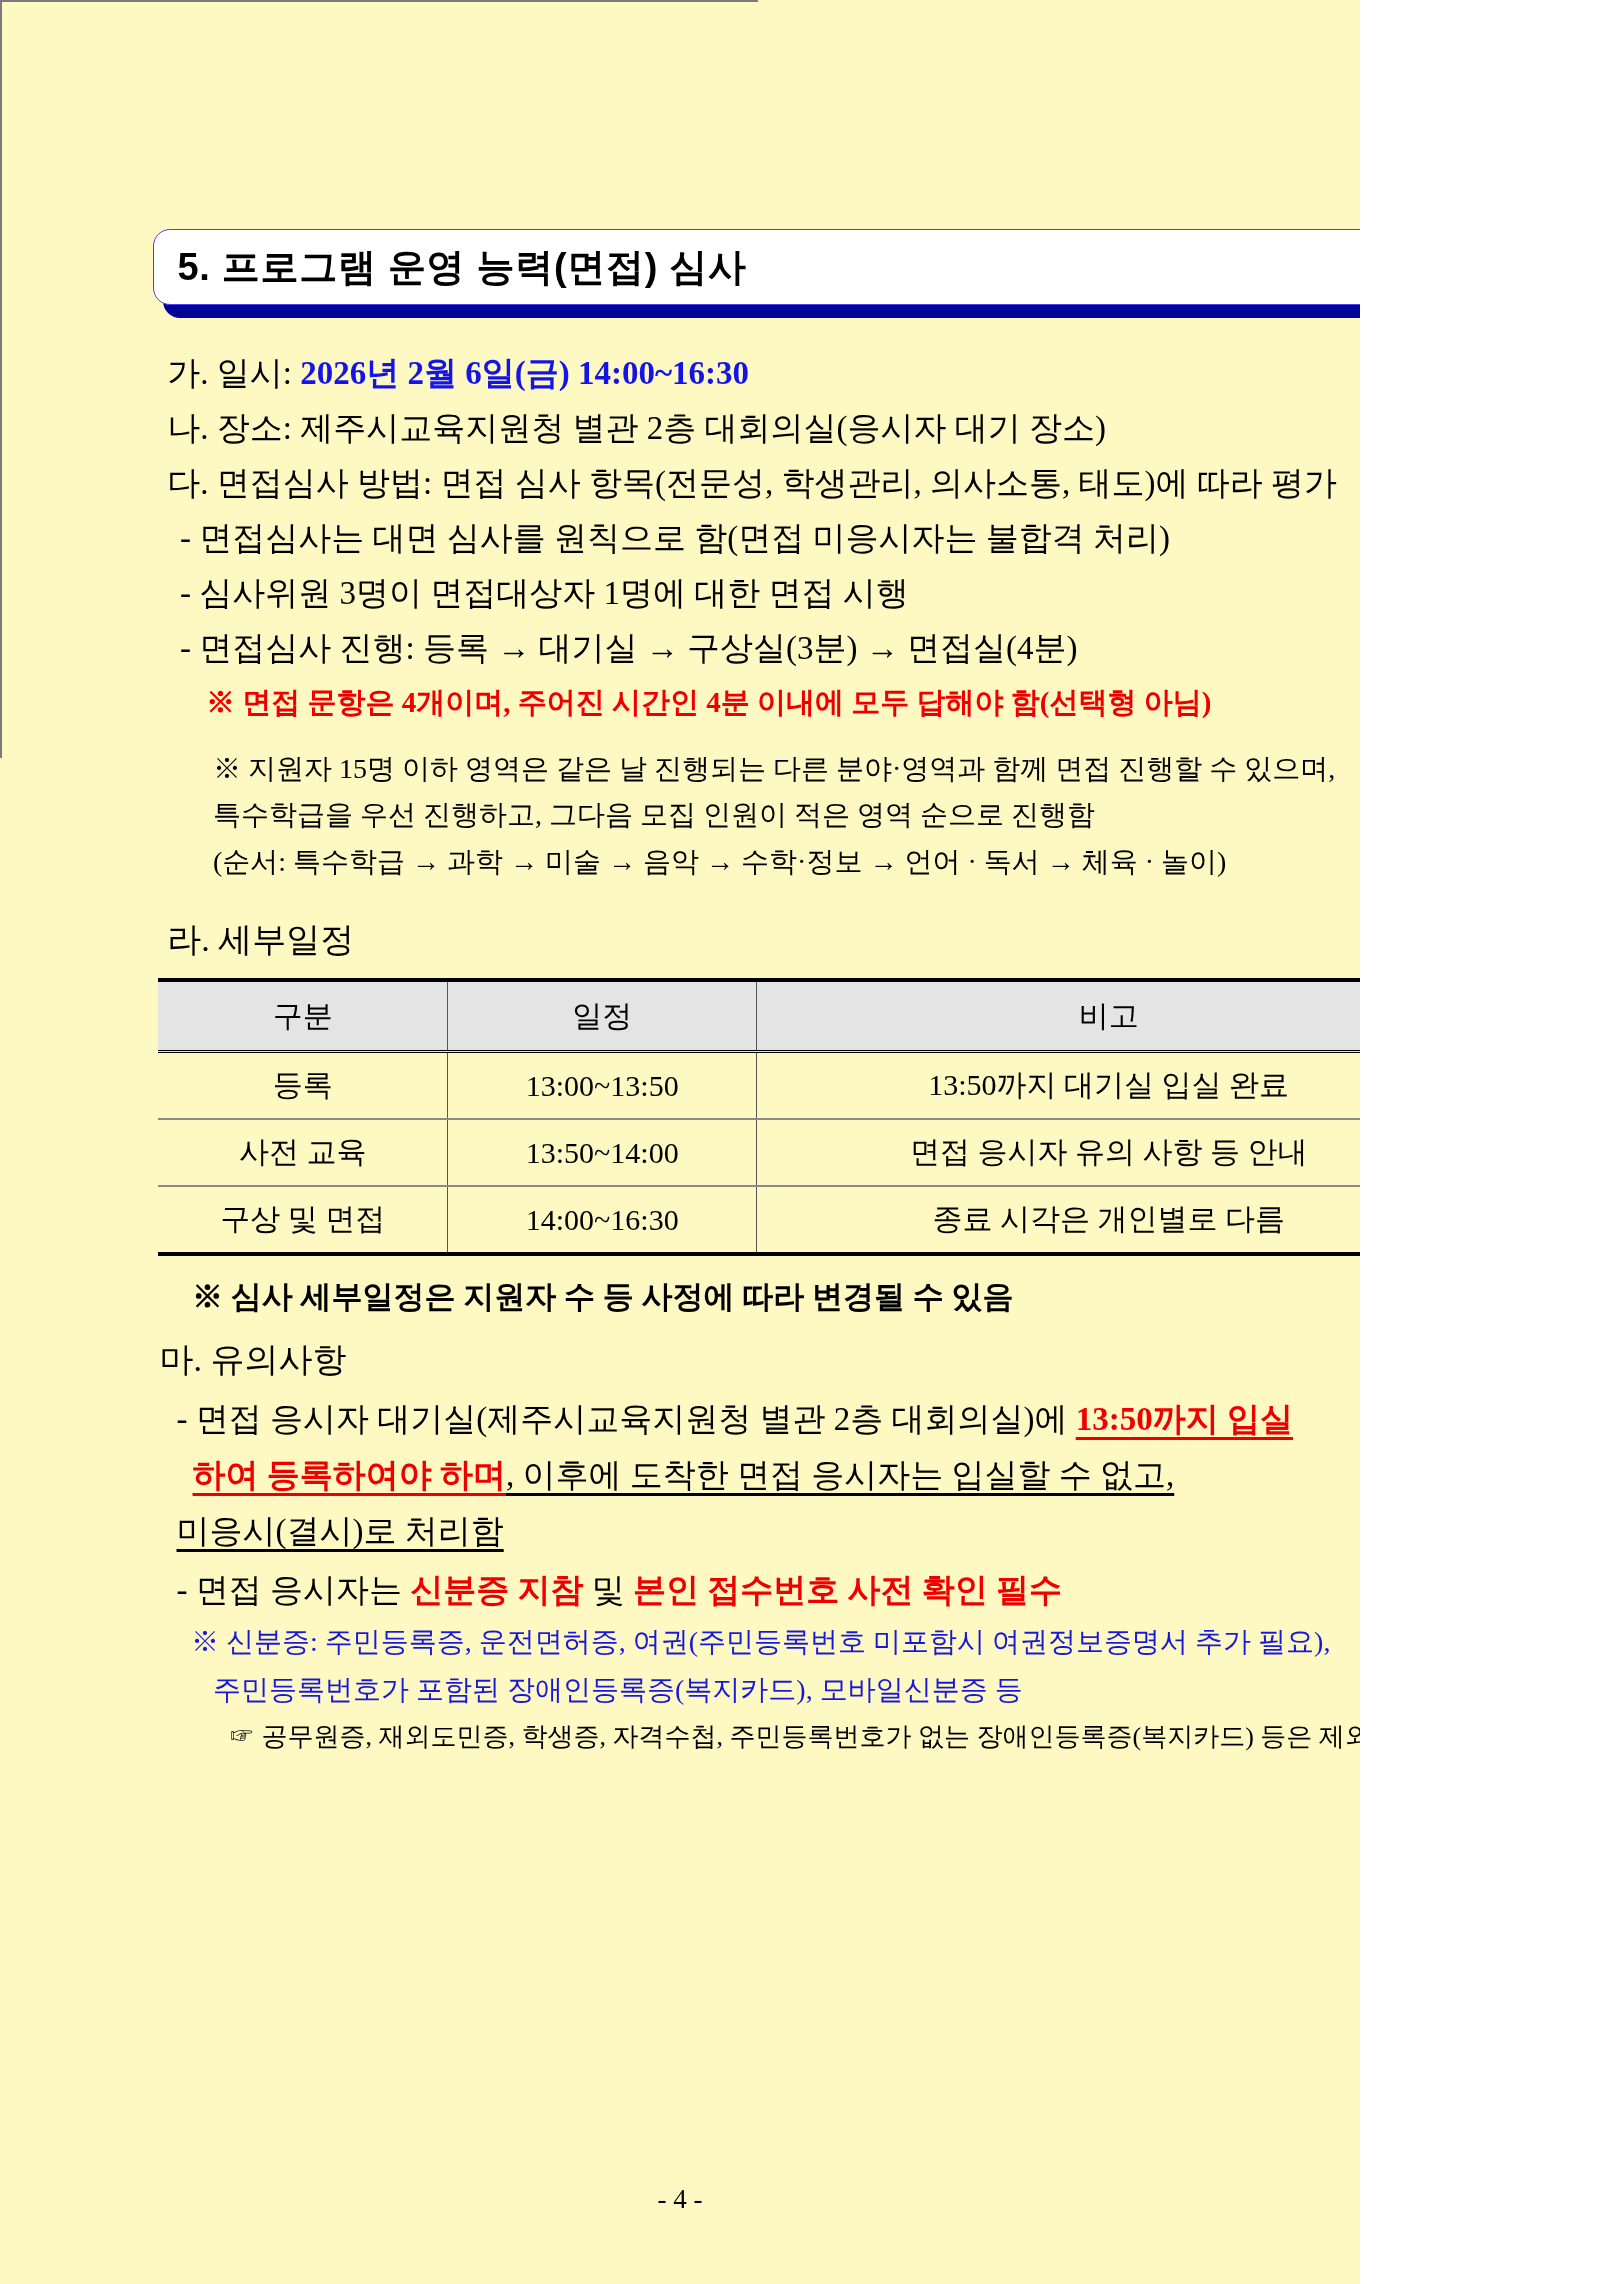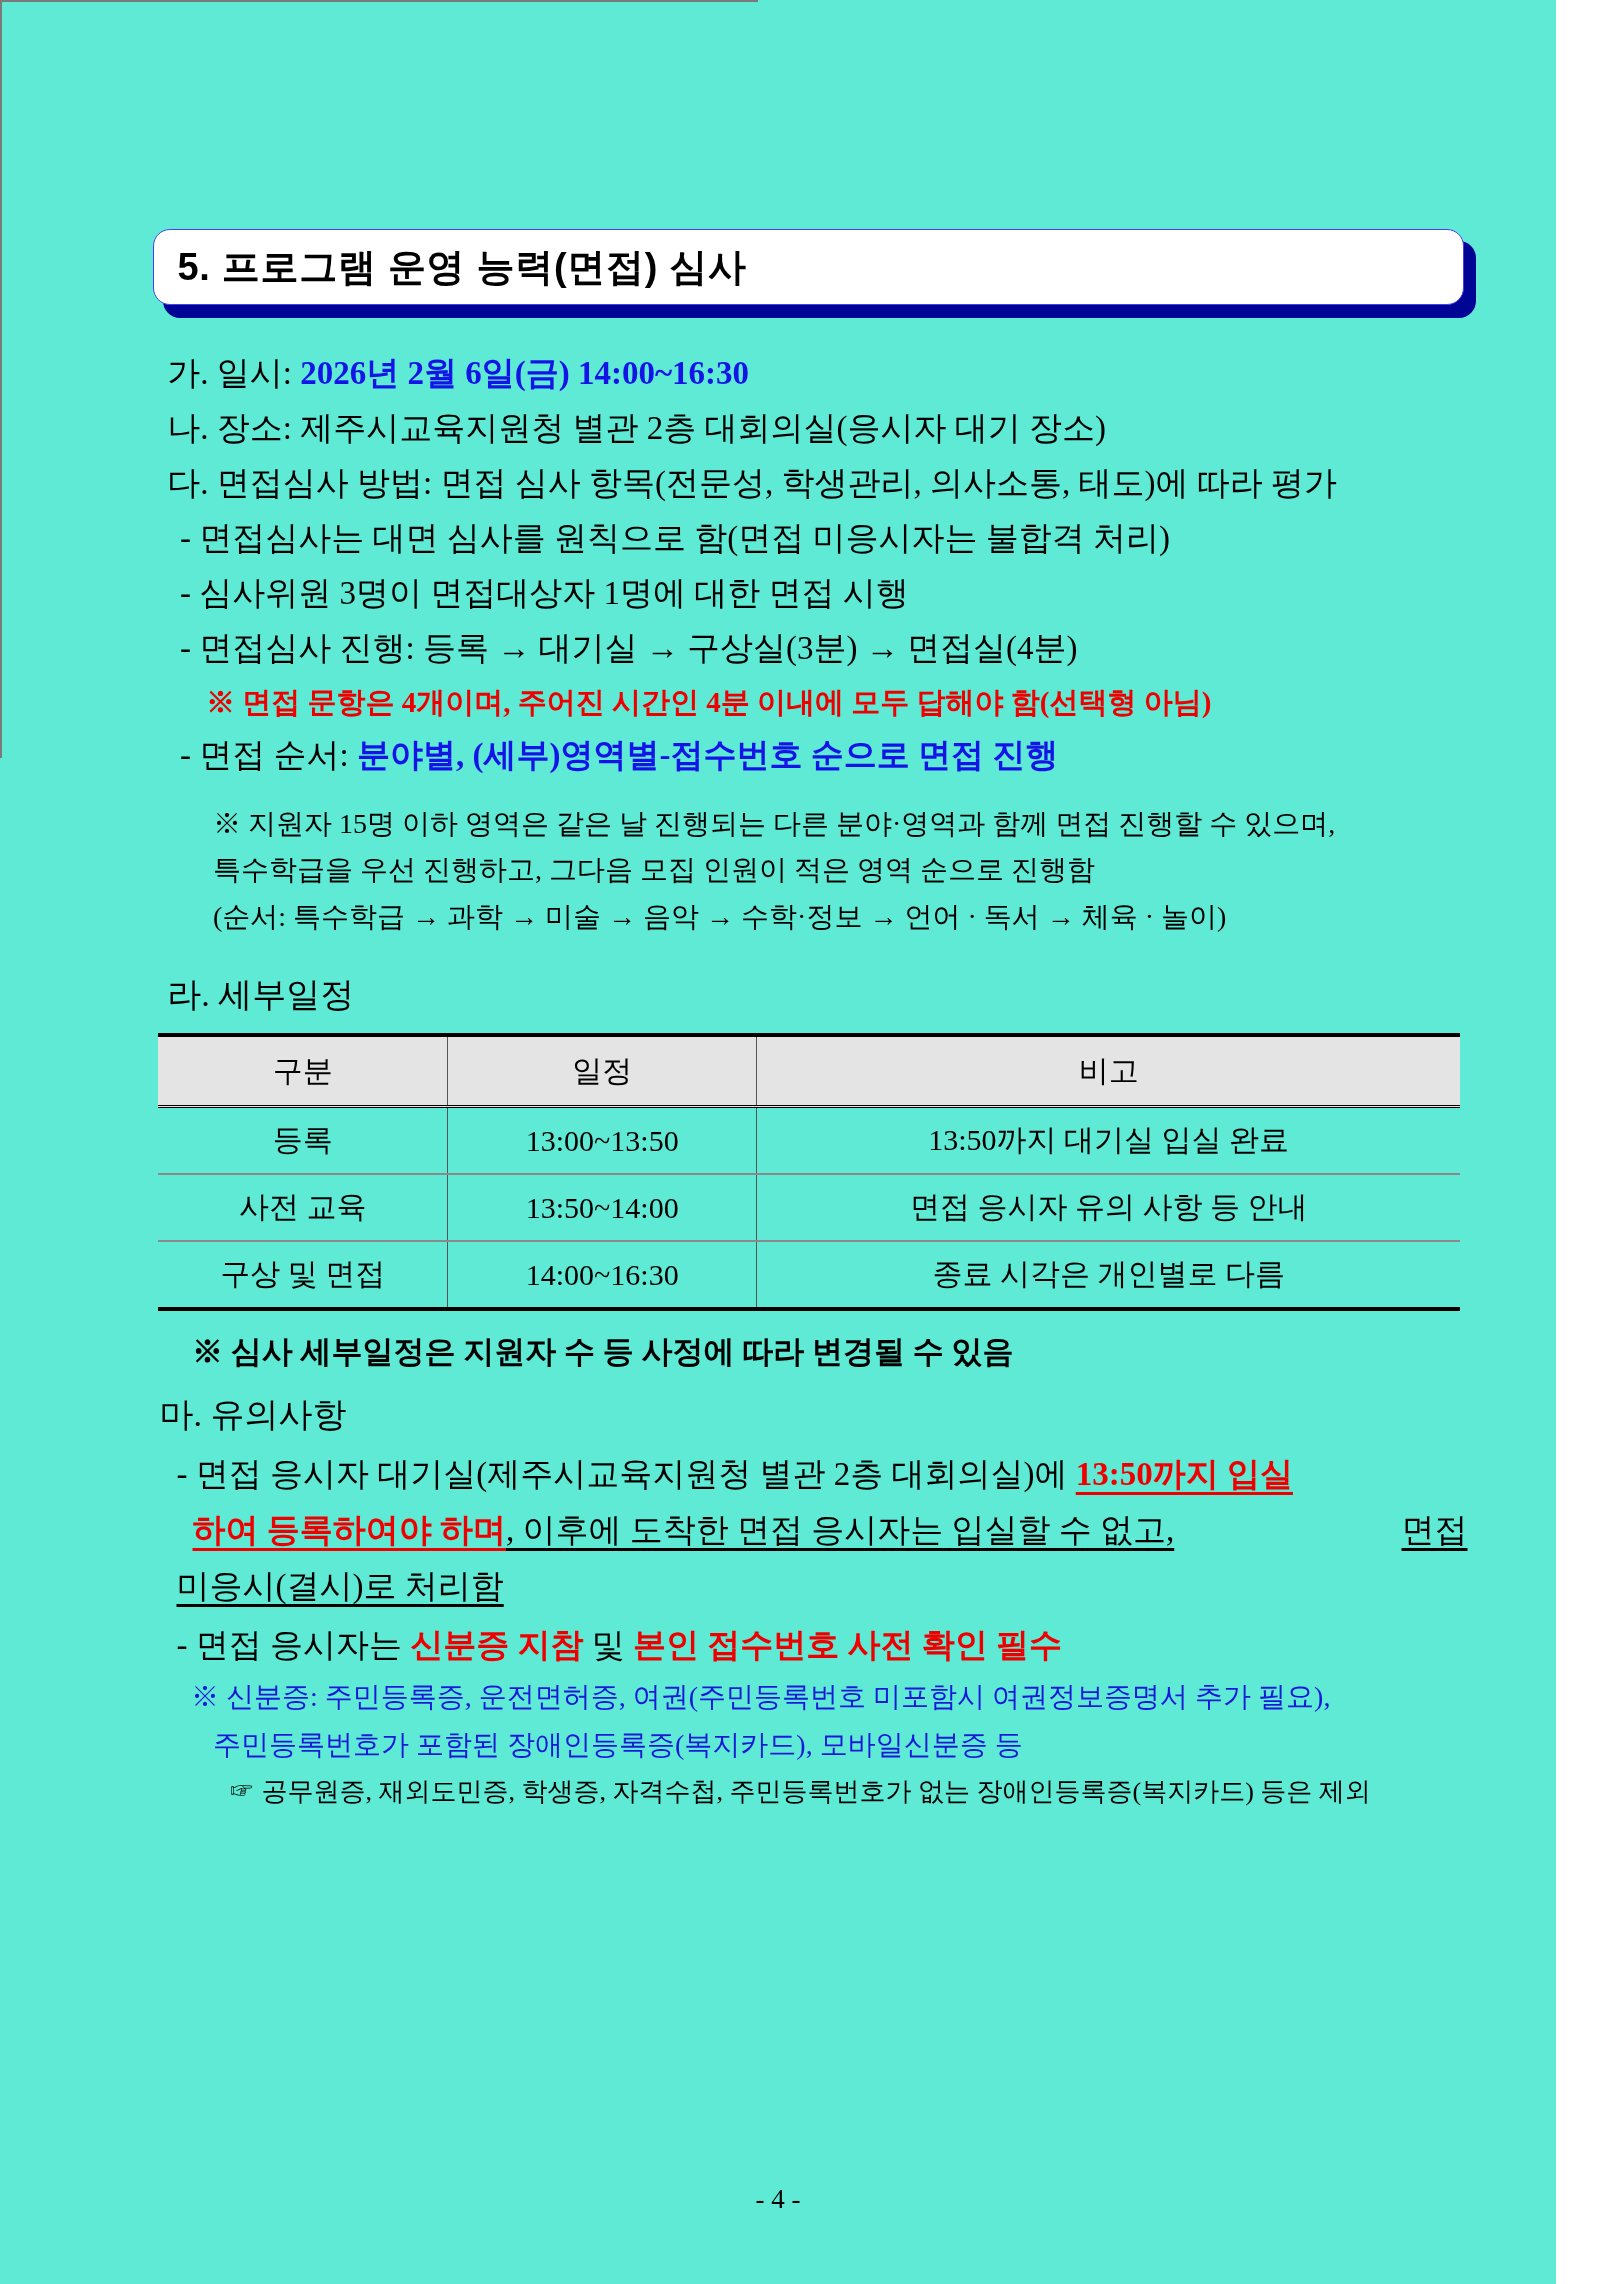--- a/index.html
+++ b/index.html
@@ -3,23 +3,23 @@
 <meta charset="utf-8">
 <title>프로그램 운영 능력(면접) 심사</title>
 <style>
   html, body {
     margin: 0;
     padding: 0;
     background: #ffffff;
   }
   .page {
     position: relative;
-    width: 1556px;
+    width: 1360px;
     height: 2284px;
-    background: #5eead4;
+    background: #fef9c3;
     box-sizing: border-box;
     font-family: "Liberation Serif", "DejaVu Serif", serif;
     color: #000000;
     overflow: hidden;
   }
   
   .sheet-frame {
     position: absolute;
     left: 0px;
     top: 0px;
@@ -236,23 +236,20 @@
     <div class="line l-ga">나. 장소: 제주시교육지원청 별관 2층 대회의실(응시자 대기 장소)</div>
 
     <div class="line l-ga">다. 면접심사 방법: 면접 심사 항목(전문성, 학생관리, 의사소통, 태도)에 따라 평가</div>
 
     <div class="line l-dash">- 면접심사는 대면 심사를 원칙으로 함(면접 미응시자는 불합격 처리)</div>
     <div class="line l-dash">- 심사위원 3명이 면접대상자 1명에 대한 면접 시행</div>
     <div class="line l-dash">- 면접심사 진행: 등록 → 대기실 → 구상실(3분) → 면접실(4분)</div>
 
     <div class="note-red">※ 면접 문항은 4개이며, 주어진 시간인 4분 이내에 모두 답해야 함(선택형 아님)</div>
 
-    <div class="line l-dash">
-      <span>- 면접 순서: </span><span class="blue">분야별, (세부)영역별-접수번호 순으로 면접 진행</span>
-    </div>
 
     <div style="height:17px"></div>
 
     <div class="small-note">※ 지원자 15명 이하 영역은 같은 날 진행되는 다른 분야·영역과 함께 면접 진행할 수 있으며,</div>
     <div class="small-note tight">특수학급을 우선 진행하고, 그다음 모집 인원이 적은 영역 순으로 진행함</div>
     <div class="seq-line">(순서: 특수학급 → 과학 → 미술 → 음악 → 수학·정보 → 언어 · 독서 → 체육 · 놀이)</div>
 
     <div class="head-ra">라. 세부일정</div>
 
     <table class="schedule">

